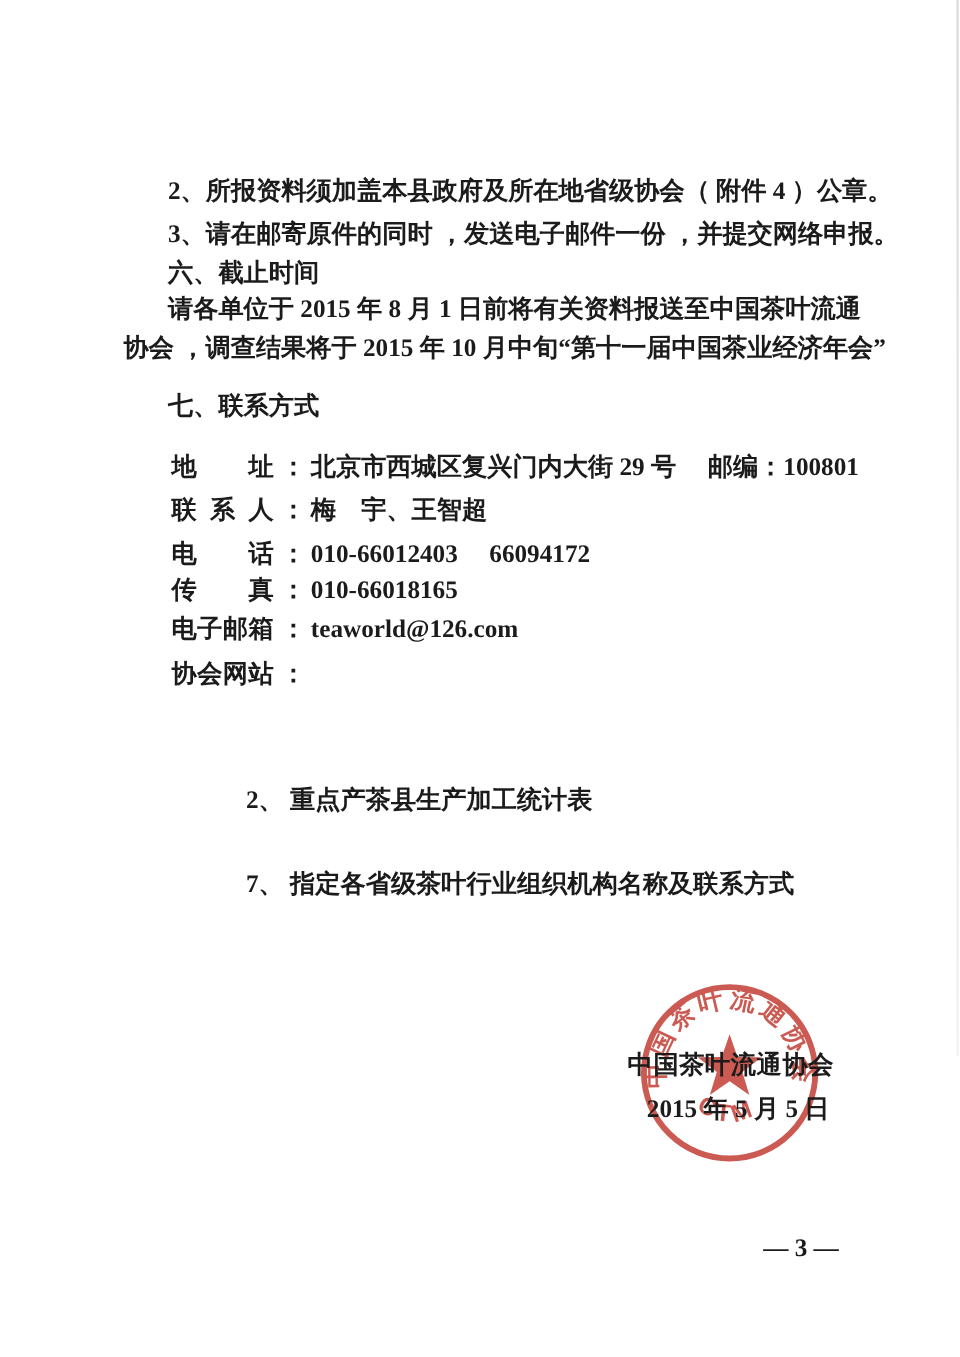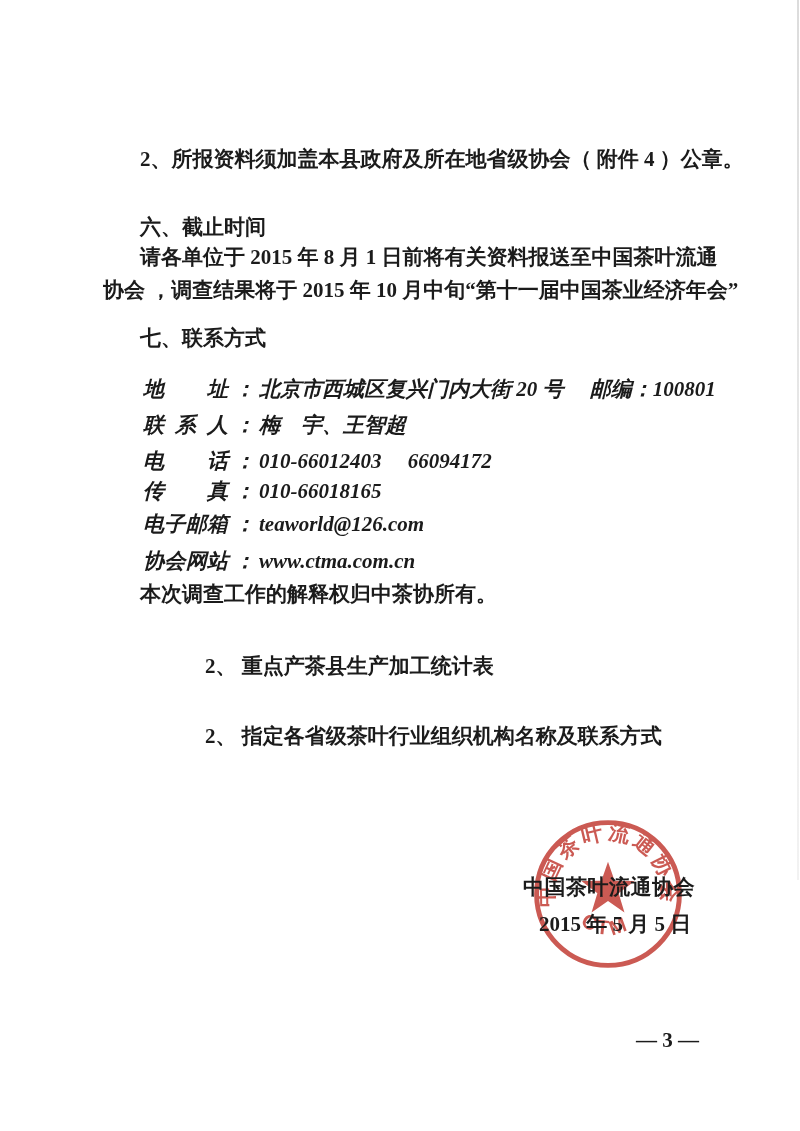--- a/index.html
+++ b/index.html
@@ -13,21 +13,21 @@
     color:#1b1b1b;
   }
   .line{
     position:absolute;
     font-size:21px;
     line-height:24px;
     white-space:pre;
   }
   .indent1{left:140px;}
   .flush{left:103px;text-align:right;}
-  .contact-row{left:143px;display:flex;align-items:flex-start;font-style:italic;}
+  .contact-row{left:143px;display:flex;align-items:flex-start;}
   .clabel{
     display:inline-block;
     width:85px;
     text-align:justify;
     text-align-last:justify;
   }
   .ccolon{display:inline-block;margin:0 4px 0 6px;}
   .att-item{left:205px;}
   .seal{position:absolute;left:531px;top:817px;width:154px;height:154px;opacity:.84;}
   .seal text{font-family:"Liberation Sans","DejaVu Sans",sans-serif;font-weight:bold;}
@@ -40,61 +40,61 @@
   .scan-edge{position:absolute;right:1px;top:0;width:2px;height:880px;
     background:linear-gradient(to bottom,#dcdcdc,#f2f2f2);}
 </style>
 </head>
 <body>
 
 <div class="page">
 
   <div class="line indent1" style="top:147px">2、所报资料须加盖本县政府及所在地省级协会（ 附件 4 ）公章。</div>
 
+  <div class="line indent1" style="top:183px">3、请在邮寄原件的同时 ，发送电子邮件一份 ，并提交网络申报。</div>
 
   <div class="line indent1" style="top:215px">六、截止时间</div>
 
   <div class="line indent1" style="top:245px">请各单位于 2015 年 8 月 1 日前将有关资料报送至中国茶叶流通</div>
 
   <div class="line flush" style="top:278px">协会 ，调查结果将于 2015 年 10 月中旬“第十一届中国茶业经济年会”</div>
 
 
   <div class="line indent1" style="top:326px">七、联系方式</div>
 
   <div class="line contact-row" style="top:377px">
-    <span class="clabel">地址</span><span class="ccolon">：</span><span class="cvalue">北京市西城区复兴门内大街 20 号　 邮编：100801</span>
+    <span class="clabel">地址</span><span class="ccolon">：</span><span class="cvalue">北京市西城区复兴门内大街 29 号　 邮编：100801</span>
   </div>
 
   <div class="line contact-row" style="top:413px">
     <span class="clabel">联系人</span><span class="ccolon">：</span><span class="cvalue">梅　宇、王智超</span>
   </div>
 
   <div class="line contact-row" style="top:449px">
     <span class="clabel">电话</span><span class="ccolon">：</span><span class="cvalue">010-66012403　 66094172</span>
   </div>
 
   <div class="line contact-row" style="top:479px">
     <span class="clabel">传真</span><span class="ccolon">：</span><span class="cvalue">010-66018165</span>
   </div>
 
   <div class="line contact-row" style="top:512px">
     <span class="clabel">电子邮箱</span><span class="ccolon">：</span><span class="cvalue">teaworld@126.com</span>
   </div>
 
   <div class="line contact-row" style="top:549px">
-    <span class="clabel">协会网站</span><span class="ccolon">：</span><span class="cvalue">www.ctma.com.cn</span>
+    <span class="clabel">协会网站</span><span class="ccolon">：</span>
   </div>
 
-  <div class="line indent1" style="top:582px">本次调查工作的解释权归中茶协所有。</div>
 
 
   <div class="line att-item" style="top:654px">2、 重点产茶县生产加工统计表</div>
 
 
-  <div class="line att-item" style="top:724px">2、 指定各省级茶叶行业组织机构名称及联系方式</div>
+  <div class="line att-item" style="top:724px">7、 指定各省级茶叶行业组织机构名称及联系方式</div>
 
   <svg class="seal" viewBox="0 0 220 220" aria-hidden="true">
     <circle cx="110" cy="110" r="102" fill="none" stroke="#c23b33" stroke-width="7"></circle>
     <defs>
       <path id="sealArcTop" d="M 34.66 130.19 A 78 78 0 1 1 185.34 130.19" fill="none"></path>
       <path id="sealArcBottom" d="M 69 151 A 58 58 0 0 0 151 151" fill="none"></path>
     </defs>
     <polygon fill="#c23b33" points="110,64 119.4,91.1 148,91.6 125.2,108.9 133.5,136.4 110,120 86.5,136.4 94.8,108.9 72,91.6 100.6,91.1"></polygon>
     <text class="arc-cjk">
       <textPath href="#sealArcTop" startOffset="2">中国茶叶流通协会</textPath>

